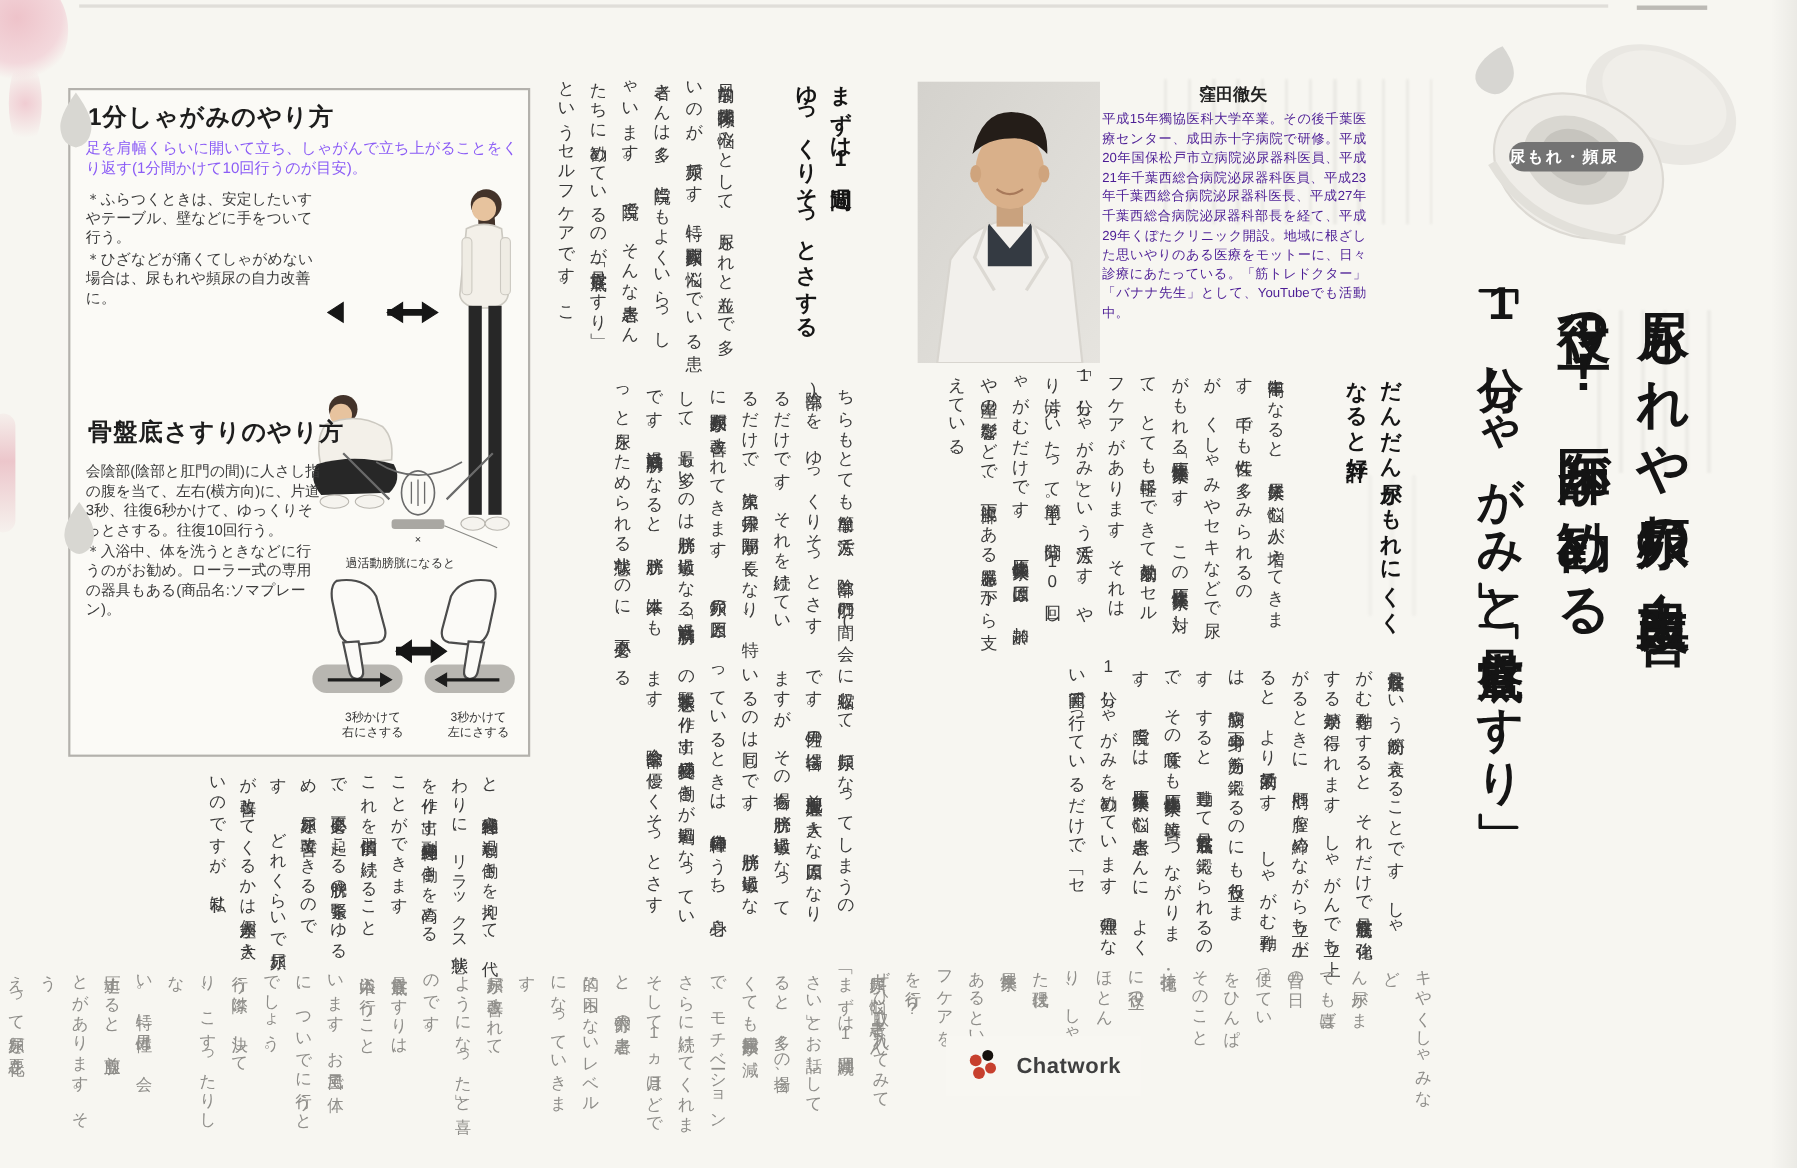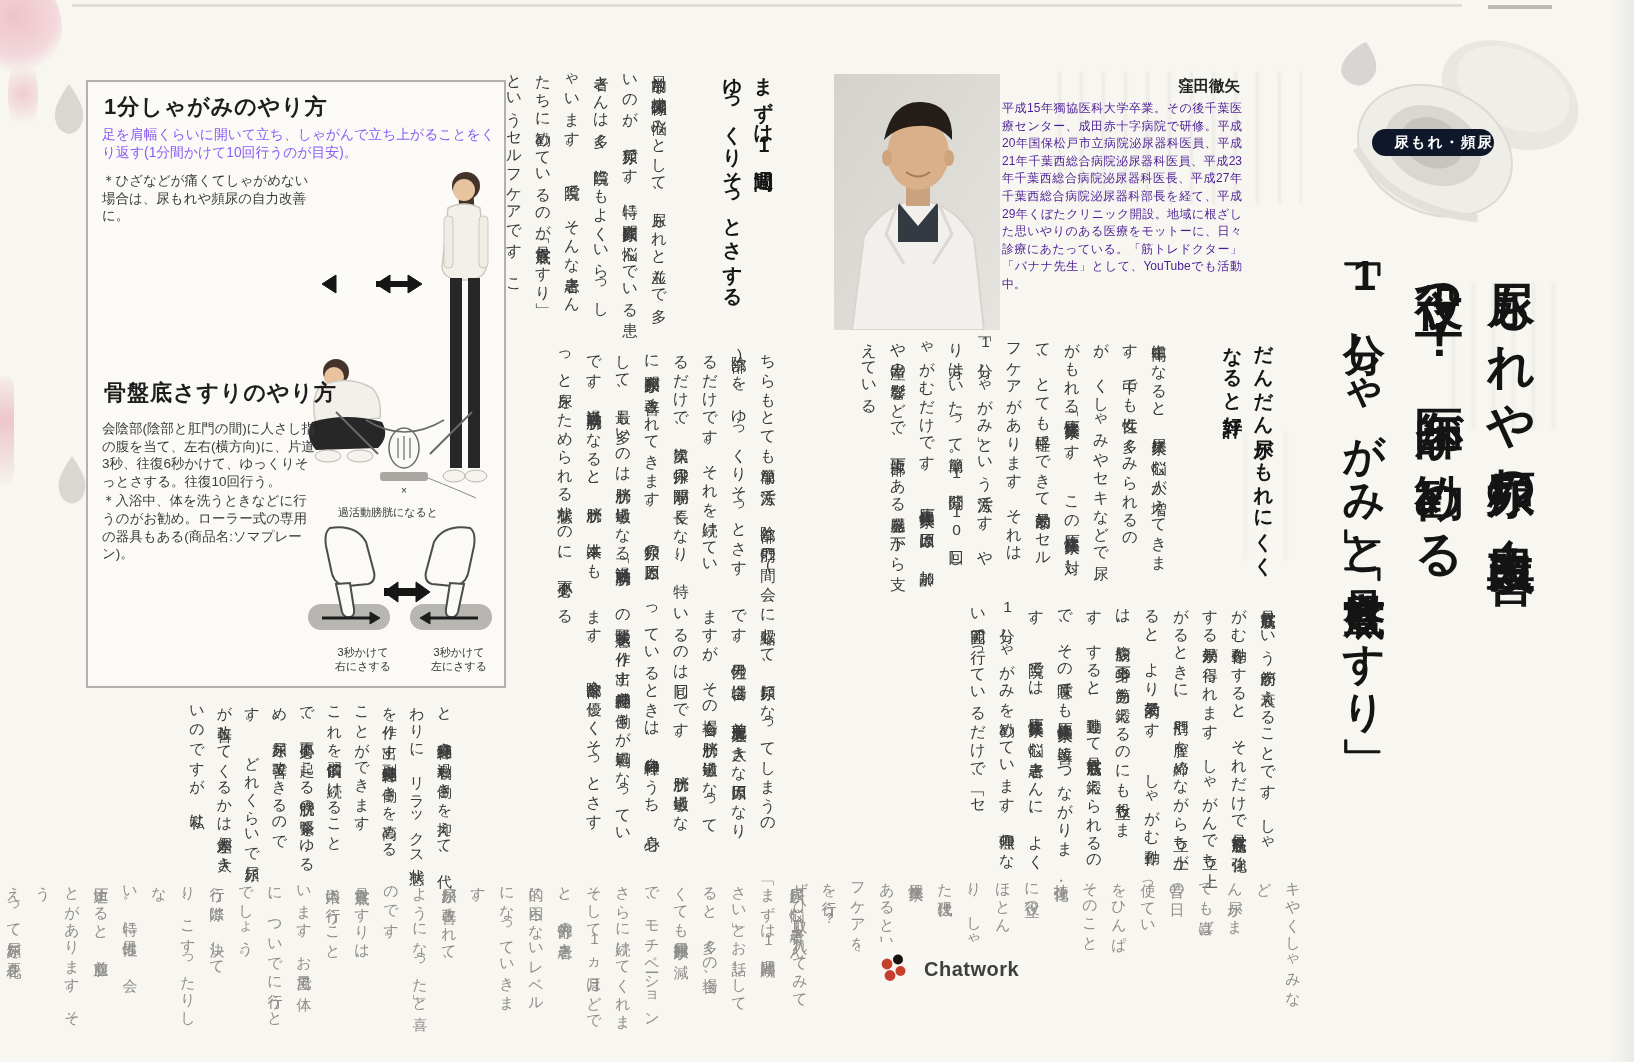--- a/index.html
+++ b/index.html
@@ -33,32 +33,32 @@
   .vband .vsub{font-size:19.5px;line-height:31px;font-weight:bold;color:#161616;
     margin-left:14px;margin-right:4px;white-space:pre-line;}
   .vband .vbody{white-space:pre-line;}
   .vfrag{color:#8f8e8a;font-size:15px;line-height:29px;}
   
   .title-col{writing-mode:vertical-rl;text-orientation:upright;font-weight:900;color:#141414;}
   .title-1{left:1479px;top:246px;font-size:48px;letter-spacing:5px;}
   .title-2{left:1407px;top:246px;font-size:48px;letter-spacing:4px;}
   .title-3{left:1336px;top:250px;font-size:42px;letter-spacing:2px;}
   
-  .badge{left:1372px;top:129px;width:122px;height:27px;background:#0f172a;border-radius:14px;
+  .badge{left:1372px;top:129px;width:122px;height:27px;background:#737373;border-radius:14px;
     color:#fff;font-size:14.5px;font-weight:bold;letter-spacing:2px;
-    display:flex;align-items:center;justify-content:flex-end;z-index:5;}
+    display:flex;align-items:center;justify-content:flex-start;z-index:5;}
   
   .doctor-photo{left:834px;top:74px;width:166px;height:256px;}
-  .doctor-name{left:1002px;top:76px;width:238px;text-align:right;
+  .doctor-name{left:1002px;top:76px;width:238px;text-align:center;
     font-size:15.5px;font-weight:bold;color:#222;}
   .doctor-bio{left:1002px;top:100px;width:240px;font-size:12px;line-height:17.6px;
     color:#4c1d95;text-align:justify;}
   
   .panel{left:62px;top:80px;width:420px;height:608px;background:#fbfaf6;
-    border:2px solid #b3b1ac;box-sizing:border-box;margin-left:24px;}
+    border:2px solid #b3b1ac;box-sizing:border-box;}
   .panel h2{position:absolute;margin:0;font-size:22px;letter-spacing:1px;color:#1d1d1d;}
   .p-h1{left:16px;top:10px;}
   .p-h2{left:16px;top:296px;}
   .p-intro{position:absolute;left:14px;top:44px;width:398px;margin:0;
     font-size:13.8px;line-height:18px;color:#8b5cf6;}
   .p-notes1{position:absolute;left:14px;top:90px;width:218px;}
   .p-body2{position:absolute;left:14px;top:338px;width:218px;}
   .note{margin:0 0 2px 0;font-size:13.5px;line-height:17.6px;color:#3b3b3b;}
   .cap{position:absolute;font-size:11px;color:#333;line-height:13.5px;white-space:pre-line;}
   .cap-diagram{left:250px;top:424px;}
@@ -137,20 +137,21 @@
   <path d="M70,96 q14,10 28,0" fill="none" stroke="#9c7least" stroke-width="0"></path>
   <path d="M72,98 q12,9 24,0" fill="none" stroke="#a8795a" stroke-width="2"></path>
 </svg>
 <div class="abs doctor-name">窪田徹矢</div>
 <div class="abs doctor-bio">平成15年獨協医科大学卒業。その後千葉医療センター、成田赤十字病院で研修。平成20年国保松戸市立病院泌尿器科医員、平成21年千葉西総合病院泌尿器科医員、平成23年千葉西総合病院泌尿器科医長、平成27年千葉西総合病院泌尿器科部長を経て、平成29年くぼたクリニック開設。地域に根ざした思いやりのある医療をモットーに、日々診療にあたっている。「筋トレドクター」「バナナ先生」として、YouTubeでも活動中。</div>
 
 <div class="abs panel">
   <h2 class="p-h1">1分しゃがみのやり方</h2>
   <p class="p-intro">足を肩幅くらいに開いて立ち、しゃがんで立ち上がることをくり返す(1分間かけて10回行うのが目安)。</p>
   <div class="p-notes1">
+    <p class="note">＊ふらつくときは、安定したいすやテーブル、壁などに手をついて行う。</p>
     <p class="note">＊ひざなどが痛くてしゃがめない場合は、尿もれや頻尿の自力改善に。</p>
   </div>
 
   <svg class="abs women-illu" viewBox="0 0 206 400">
 
     <g>
       <path d="M160,70 q18,4 16,40 l-6,30 -8,-4 z" fill="#43332a"></path>
       <circle cx="168" cy="82" r="14" fill="#43332a"></circle>
       <circle cx="166" cy="86" r="11" fill="#e7c39e"></circle>
       <path d="M150,104 q16,-8 32,0 l6,60 q-2,12 -22,12 q-20,0 -22,-12 z" fill="#f3f0e9" stroke="#ccc9c1" stroke-width="1.5"></path>

